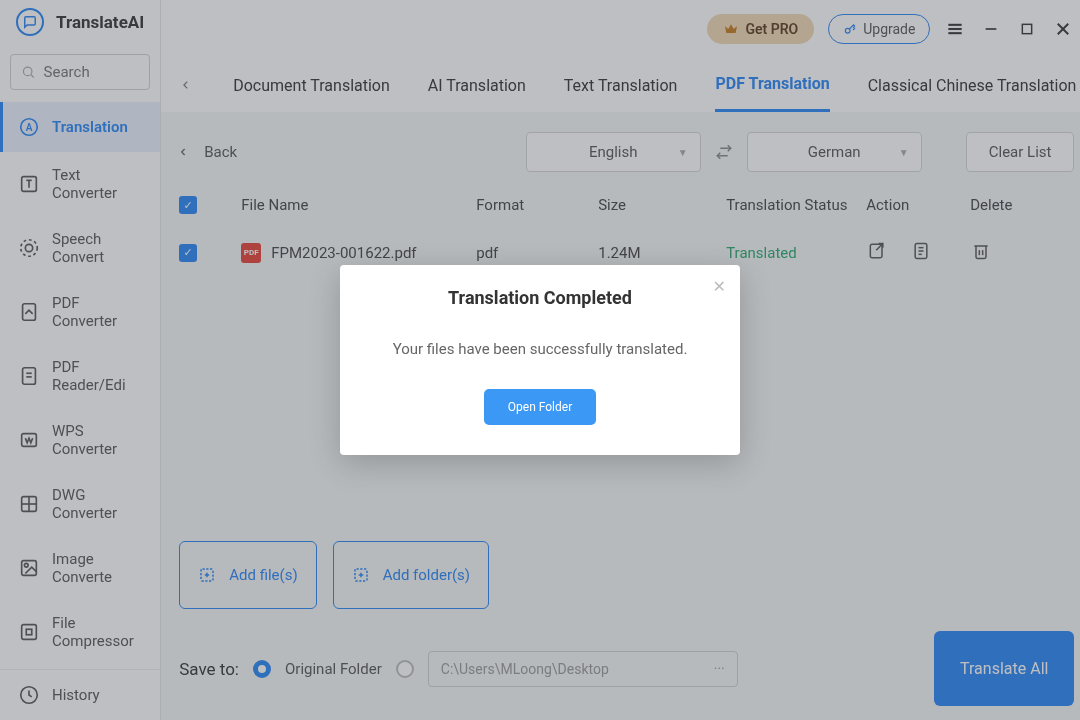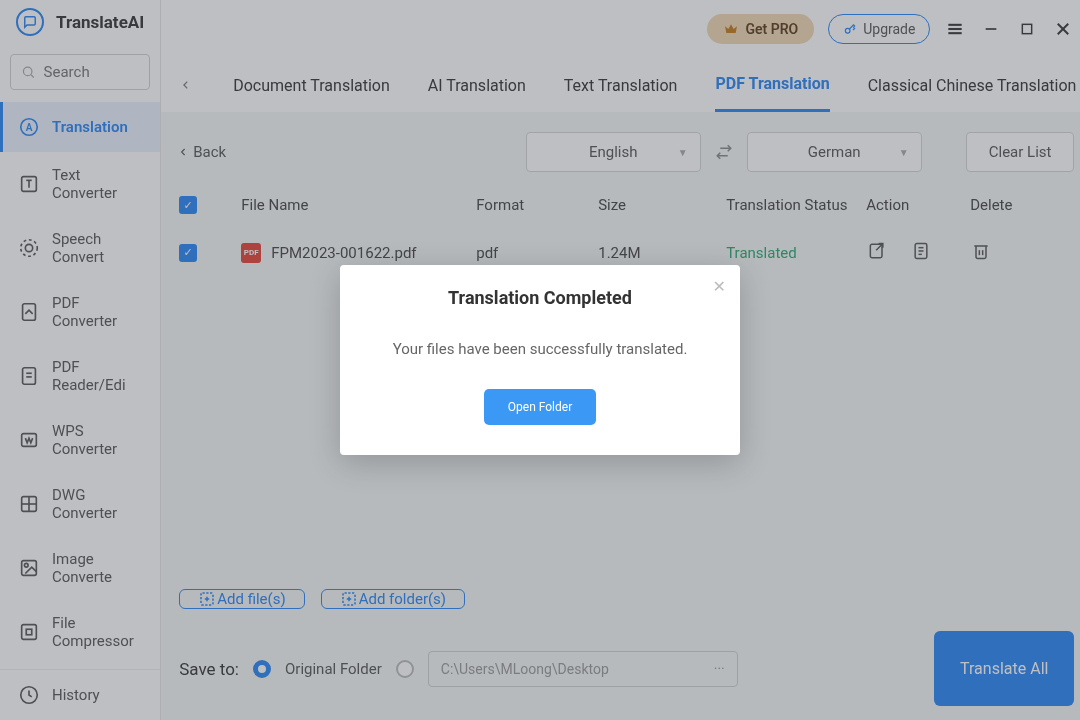--- a/index.html
+++ b/index.html
@@ -20,42 +20,42 @@
 .main{flex:1;display:flex;flex-direction:column;background:#f6f7f8;position:relative}
 .titlebar{display:flex;align-items:center;justify-content:flex-end;padding:14px 18px;gap:14px;background:#fff}
 .pro-btn{background:#f1d7b3;border:none;border-radius:18px;padding:7px 16px;font-size:14px;font-weight:600;color:#5a3a1a;display:flex;align-items:flex-end;gap:6px;cursor:pointer}
 .upgrade-btn{border:1.5px solid #2784f5;background:#fff;border-radius:18px;padding:6px 14px;font-size:14px;color:#555;display:flex;align-items:center;gap:6px;cursor:pointer}
 .win-btn{width:22px;height:22px;display:flex;align-items:center;justify-content:center;cursor:pointer;color:#333}
 .tabs{display:flex;align-items:center;padding:0 16px;background:#fff;gap:38px}
 .tab-chevron{padding:8px 4px;cursor:pointer;color:#777}
 .tab{padding:16px 0;font-size:16px;color:#333;cursor:pointer;white-space:nowrap}
 .tab.active{color:#2784f5;border-bottom:3px solid #2784f5;font-weight:700}
 .controls{display:flex;align-items:center;padding:20px 18px 12px;gap:14px}
-.back-btn{display:flex;align-items:center;gap:5px;color:#555;font-size:15px;cursor:pointer;margin-right:auto}
+.back-btn{display:flex;align-items:center;gap:16px;color:#555;font-size:15px;cursor:pointer;margin-right:auto}
 .lang-select{border:1px solid #d5d5d5;border-radius:4px;background:#fff;padding:10px 18px;width:175px;display:flex;align-items:center;justify-content:center;color:#555;font-size:15px;position:relative;cursor:pointer}
 .lang-select .caret{position:absolute;right:12px;color:#aaa;font-size:10px}
 .swap-btn{color:#888;cursor:pointer;font-size:14px}
 .clear-btn{border:1px solid #d5d5d5;border-radius:4px;background:#fff;padding:10px 22px;color:#555;font-size:15px;cursor:pointer;margin-left:30px}
 .table{flex:1;overflow:auto}
 .thead{display:flex;align-items:center;padding:12px 18px;color:#444;font-size:15px}
 .cbox{width:18px;height:18px;background:#2784f5;border-radius:3px;display:flex;align-items:center;justify-content:center;color:#fff;font-size:11px}
 .col-check{width:62px}
 .col-name{width:235px}
 .col-format{width:122px}
 .col-size{width:128px}
 .col-status{width:140px}
 .col-action{width:104px}
 .col-delete{width:80px}
 .trow{display:flex;align-items:center;padding:14px 18px;color:#444;font-size:15px}
 .pdf-icon{width:20px;height:20px;background:#e74035;border-radius:3px;color:#fff;font-size:8px;display:flex;align-items:center;justify-content:center;margin-right:10px;font-weight:700}
 .status-ok{color:#28a96c}
 .act-icon{width:22px;height:22px;display:inline-flex;align-items:center;justify-content:center;cursor:pointer;color:#555;margin-right:18px}
 .bottom{padding:14px 18px;display:flex;flex-direction:column;gap:22px}
 .add-row{display:flex;gap:16px}
-.add-btn{border:1.5px solid #2784f5;background:transparent;border-radius:6px;padding:0 18px;color:#2784f5;font-size:15px;display:flex;align-items:center;gap:1px;cursor:pointer}
+.add-btn{border:1.5px solid #2784f5;background:transparent;border-radius:6px;padding:24px 18px;color:#2784f5;font-size:15px;display:flex;align-items:center;gap:13px;cursor:pointer}
 .save-row{display:flex;align-items:center;gap:14px}
 .save-label{font-size:17px;color:#333}
 .radio{width:18px;height:18px;border-radius:50%;border:5px solid #2784f5;background:#fff}
 .radio.off{border:2px solid #bbb}
 .radio-label{font-size:15px;color:#555}
 .path-input{border:1px solid #cfcfcf;border-radius:4px;padding:9px 12px;width:310px;color:#999;font-size:14px;display:flex;align-items:center;justify-content:space-between}
 .translate-all{background:#2784f5;color:#fff;border:none;border-radius:6px;padding:28px 26px;font-size:16px;margin-left:auto;cursor:pointer}
 .overlay{position:absolute;inset:0;background:rgba(66,72,80,0.35);display:flex;align-items:center;justify-content:center;z-index:10}
 .modal{background:#fff;border-radius:4px;width:400px;padding:22px 28px 30px;position:relative;text-align:center;box-shadow:0 8px 32px rgba(0,0,0,0.2)}
 .modal-close{position:absolute;top:12px;right:14px;color:#bbb;cursor:pointer;font-size:16px}

